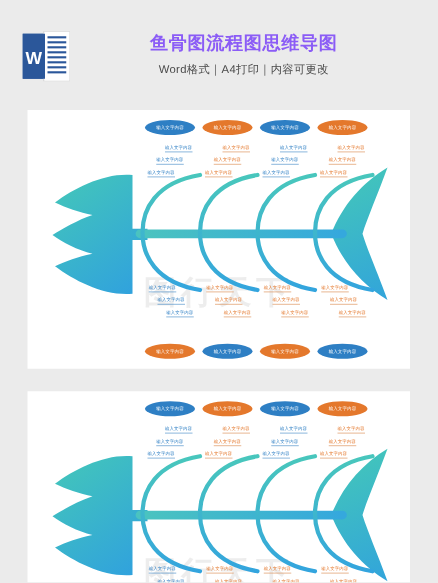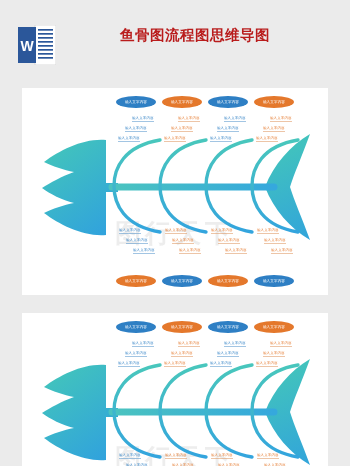--- a/index.html
+++ b/index.html
@@ -16,21 +16,21 @@
     position:absolute;left:0;top:0;width:350px;height:88px;
   }
   .word-icon{
     position:absolute;left:18px;top:25px;width:38px;height:40px;
   }
   .word-icon svg{display:block;}
   .title-wrap{
     position:absolute;left:60px;top:26px;width:270px;text-align:center;
   }
   .main-title{
-    font-size:14.5px;font-weight:bold;color:#b91c1c;
+    font-size:14.5px;font-weight:bold;color:#8b5cf6;
     letter-spacing:0.5px;line-height:18px;white-space:nowrap;
   }
   .sub-title{
     margin-top:5px;font-size:9px;color:#4a4a4a;
     letter-spacing:0.3px;white-space:nowrap;
   }
 
   
   .panel{
     position:absolute;left:22px;width:306px;background:#ffffff;
@@ -100,20 +100,21 @@
           <rect x="20" y="28" width="15" height="1.7"></rect>
           <rect x="20" y="32" width="15" height="1.7"></rect>
         </g>
         <rect x="0" y="2" width="18" height="36" fill="#2b579a"></rect>
         <text x="9" y="26" font-family="Liberation Sans, sans-serif" font-size="14" font-weight="bold" fill="#ffffff" text-anchor="middle">W</text>
       </svg>
     </div>
 
     <div class="title-wrap">
       <div class="main-title">鱼骨图流程图思维导图</div>
+      <div class="sub-title">Word格式｜A4打印｜内容可更改</div>
     </div>
   </div>
 
   <div class="panel" id="panel-1">
     <div class="watermark" id="wm-1">图行天下</div>
     <div class="fish">
         <svg viewBox="0 0 306 207">
           <defs>
             <linearGradient id="gHead" x1="20" y1="50" x2="95" y2="150" gradientUnits="userSpaceOnUse">
               <stop offset="0%" stop-color="#44c8b8"></stop>

